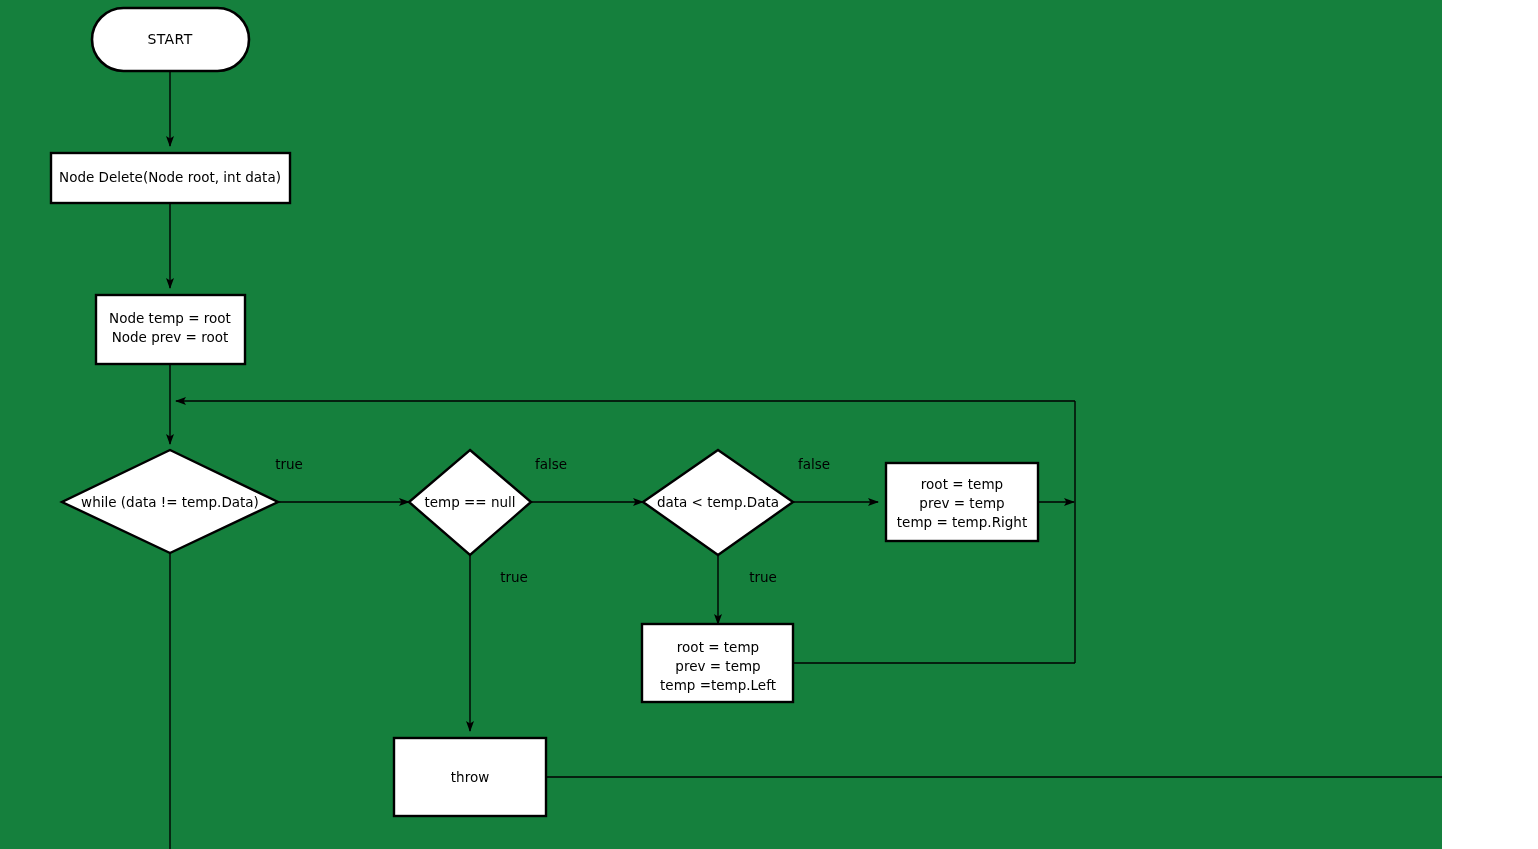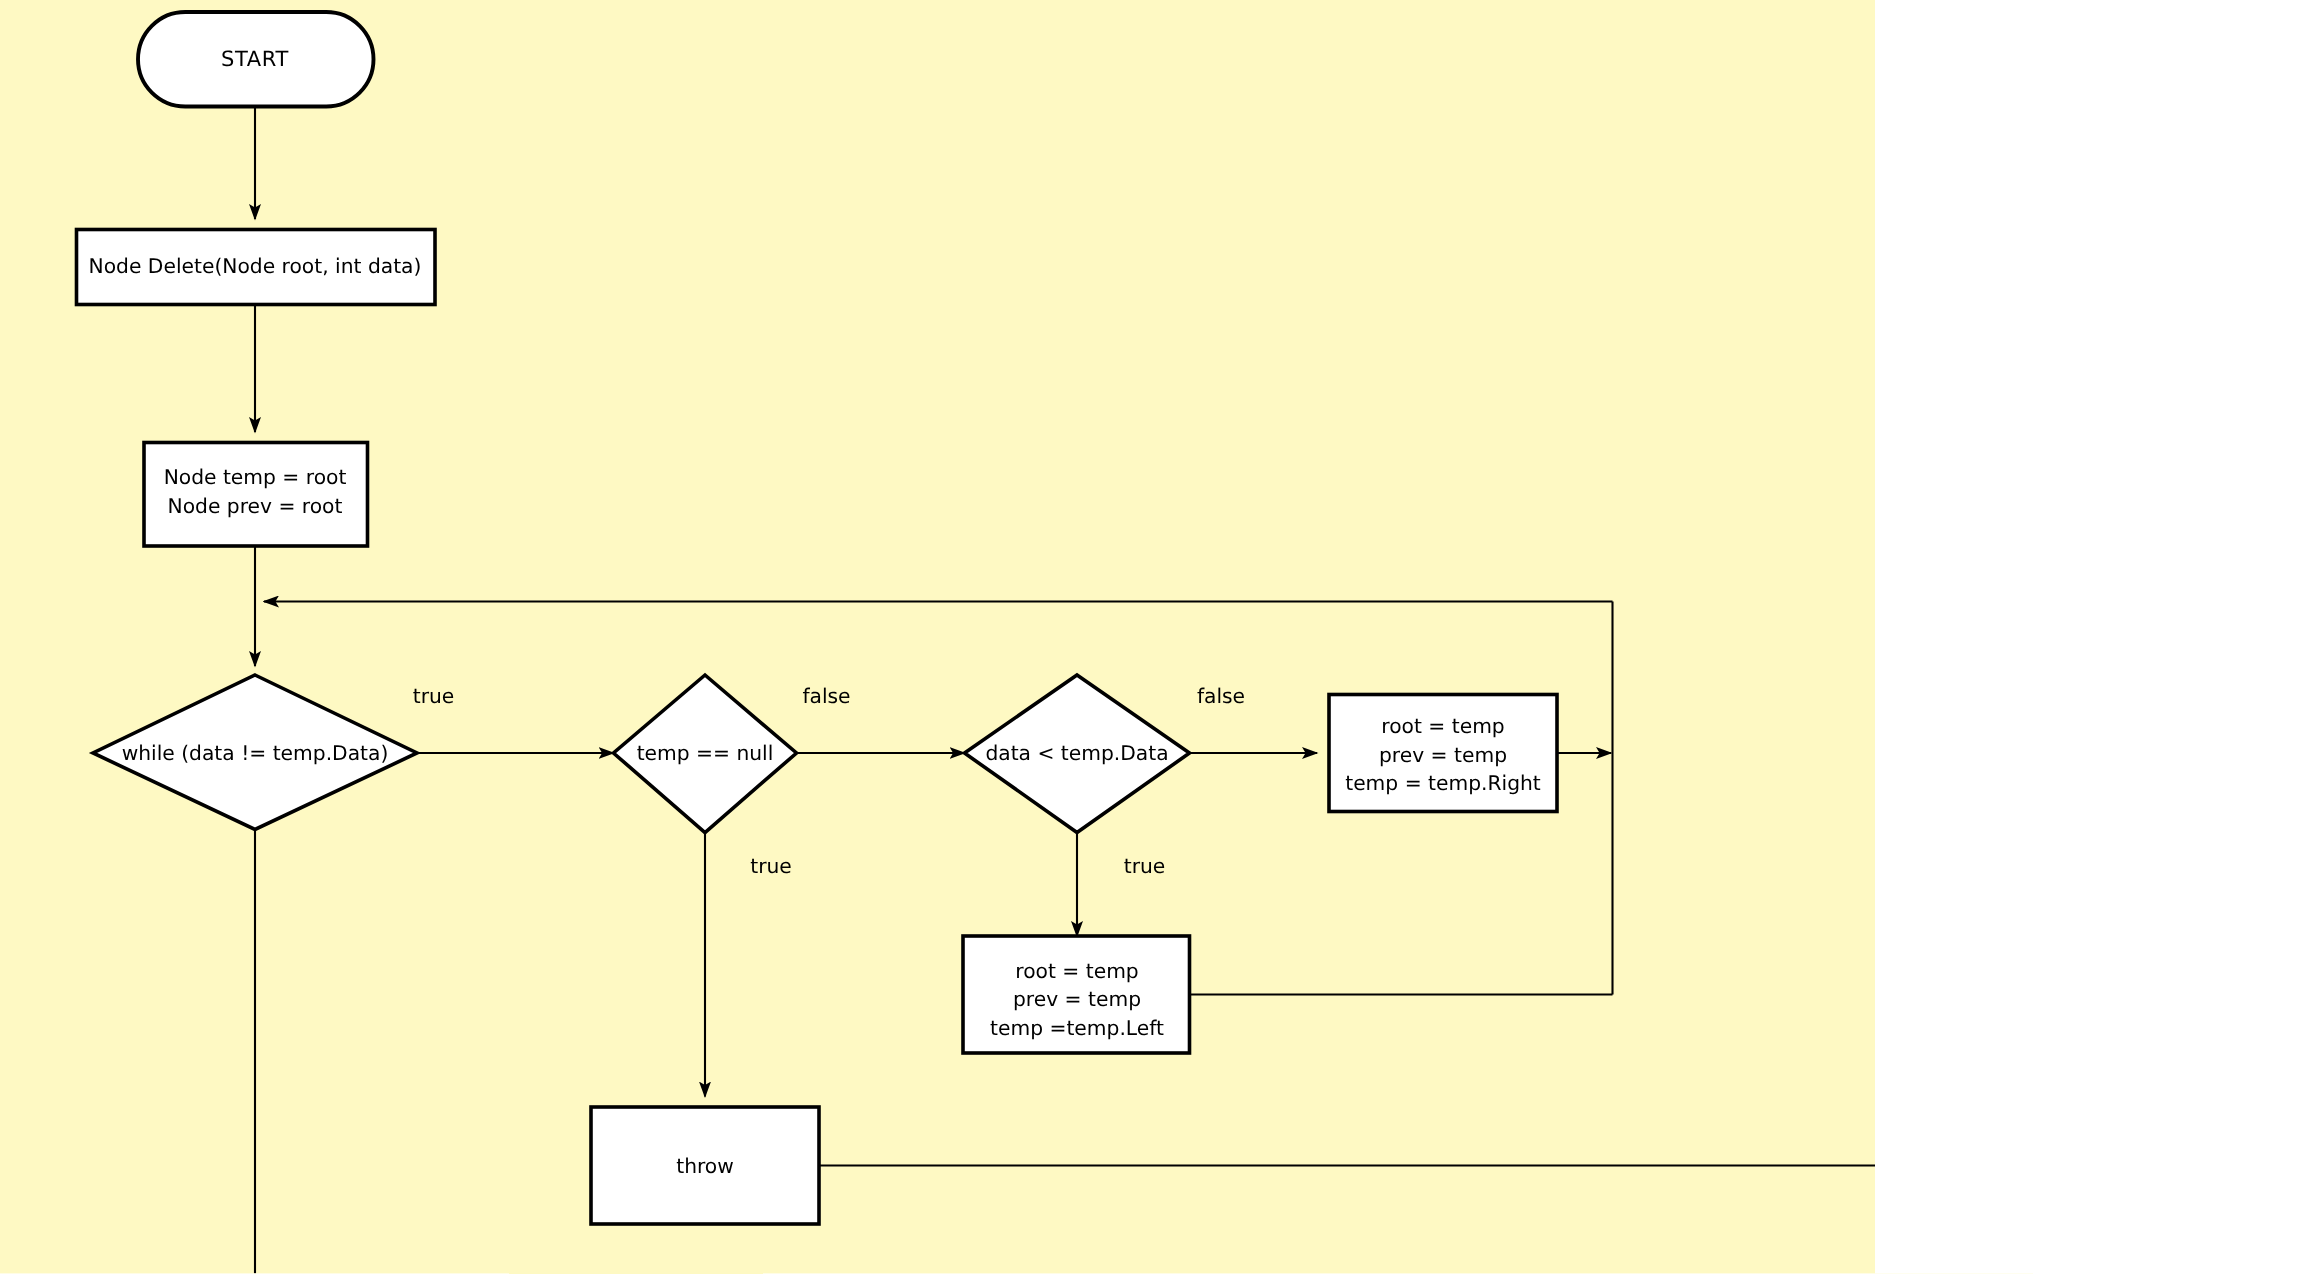--- a/index.html
+++ b/index.html
@@ -5,23 +5,23 @@
   html, body {
     margin: 0;
     padding: 0;
     background: #ffffff;
   }
   body {
     font-family: "DejaVu Sans", sans-serif;
   }
   #canvas {
     position: relative;
-    width: 1250px;
+    width: 1442px;
     height: 849px;
-    background: #fef9c3;
+    background: #15803d;
     overflow: hidden;
   }
   #flow-svg {
     position: absolute;
     top: 0;
     left: 0;
     width: 1538px;
     height: 849px;
   }
   .node-shape {

